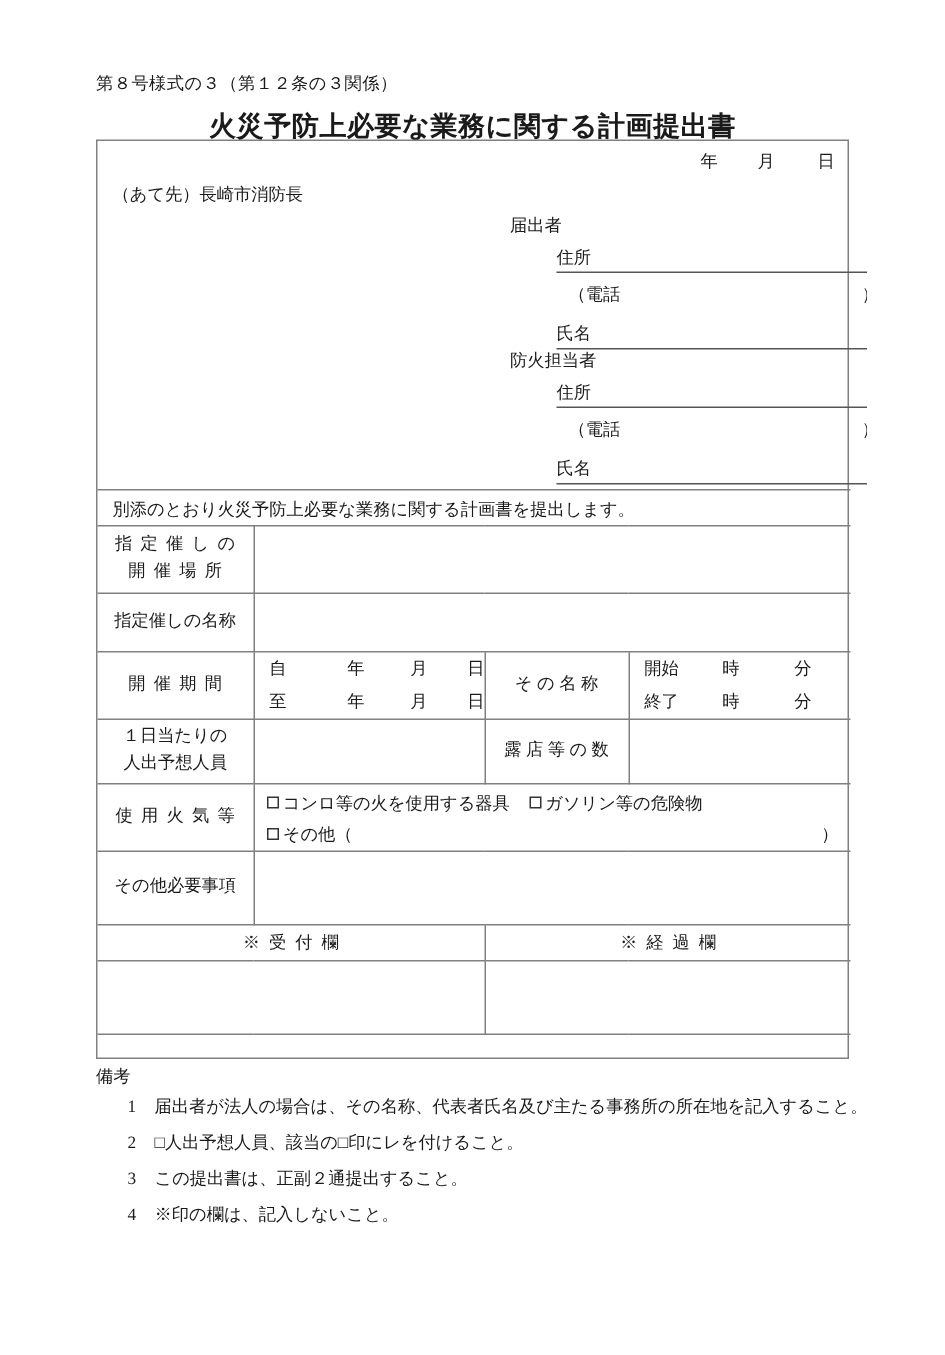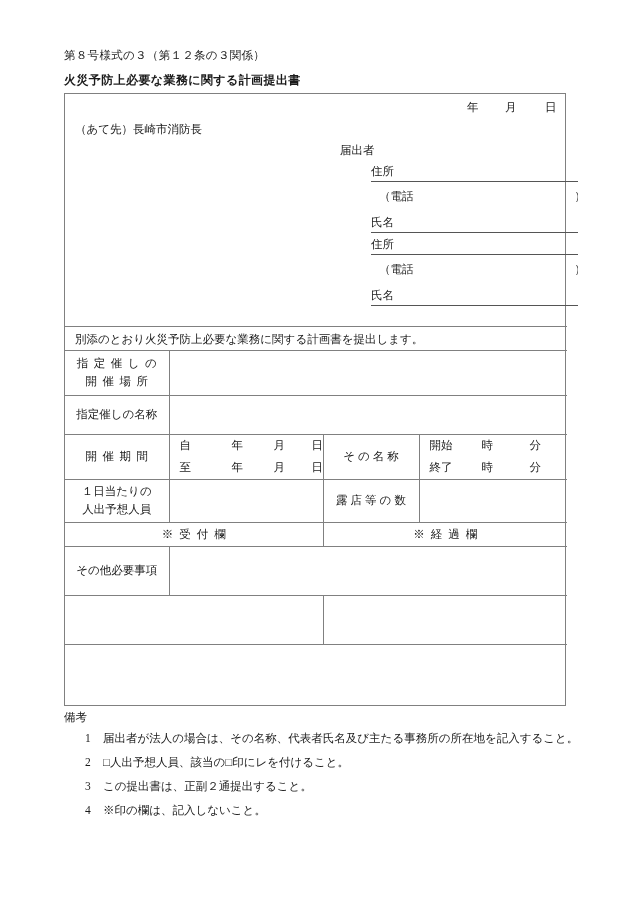--- a/index.html
+++ b/index.html
@@ -30,21 +30,22 @@
     top: 48px;
     font-size: 11.5px;
     letter-spacing: 0.3px;
     white-space: nowrap;
   }
   .doc-title {
     position: absolute;
     left: 64px;
     top: 72px;
     width: 502px;
-    font-size: 12px;
+    text-align: center;
+    font-size: 18px;
     font-weight: bold;
     letter-spacing: 0.4px;
     white-space: nowrap;
   }
 
   
   .frame {
     position: absolute;
     left: 64px;
     top: 93px;
@@ -287,20 +288,21 @@
         <span class="paren-l">（電話</span>
         <span class="paren-r">）</span>
       </div>
       <div class="field-row">
         <span class="lbl">氏名</span>
         <span class="rule"></span>
       </div>
     </div>
 
     <div class="party party-manager">
+      <p class="party-title">防火担当者</p>
       <div class="field-row">
         <span class="lbl">住所</span>
         <span class="rule"></span>
       </div>
       <div class="phone-row">
         <span class="paren-l">（電話</span>
         <span class="paren-r">）</span>
       </div>
       <div class="field-row">
         <span class="lbl">氏名</span>
@@ -380,35 +382,54 @@
               <div>人出予想人員</div>
             </div>
           </td>
           <td style="height:42px"></td>
           <td>
             <div class="lab spread-sm">露店等の数</div>
           </td>
           <td class="nob-r"></td>
         </tr>
 
+        <tr>
+          <td class="nob-l">
+            <div class="lab spread">使用火気等</div>
+          </td>
+          <td class="nob-r" colspan="3">
+            <div class="fire-cell">
+              <span class="opt opt-1">
+                <span class="cb"></span><span>コンロ等の火を使用する器具</span>
+              </span>
+              <span class="opt opt-2">
+                <span class="cb"></span><span>ガソリン等の危険物</span>
+              </span>
+              <span class="opt opt-3">
+                <span class="cb"></span><span>その他（</span>
+              </span>
+              <span class="paren-end">）</span>
+            </div>
+          </td>
+        </tr>
+
+        <tr>
+          <td class="nob-l">
+            <div class="lab">その他必要事項</div>
+          </td>
+          <td class="nob-r" colspan="3" style="height:48px"></td>
+        </tr>
 
         <tr>
           <td class="nob-l" colspan="2">
             <div class="offi-head">※受付欄</div>
           </td>
           <td class="nob-r" colspan="2">
             <div class="offi-head">※経過欄</div>
           </td>
-        </tr>
-
-        <tr>
-          <td class="nob-l">
-            <div class="lab">その他必要事項</div>
-          </td>
-          <td class="nob-r" colspan="3" style="height:48px"></td>
         </tr>
 
         <tr>
           <td class="nob-l" colspan="2" style="height:48px"></td>
           <td class="nob-r" colspan="2"></td>
         </tr>
 
       </tbody>
     </table>
   </div>

